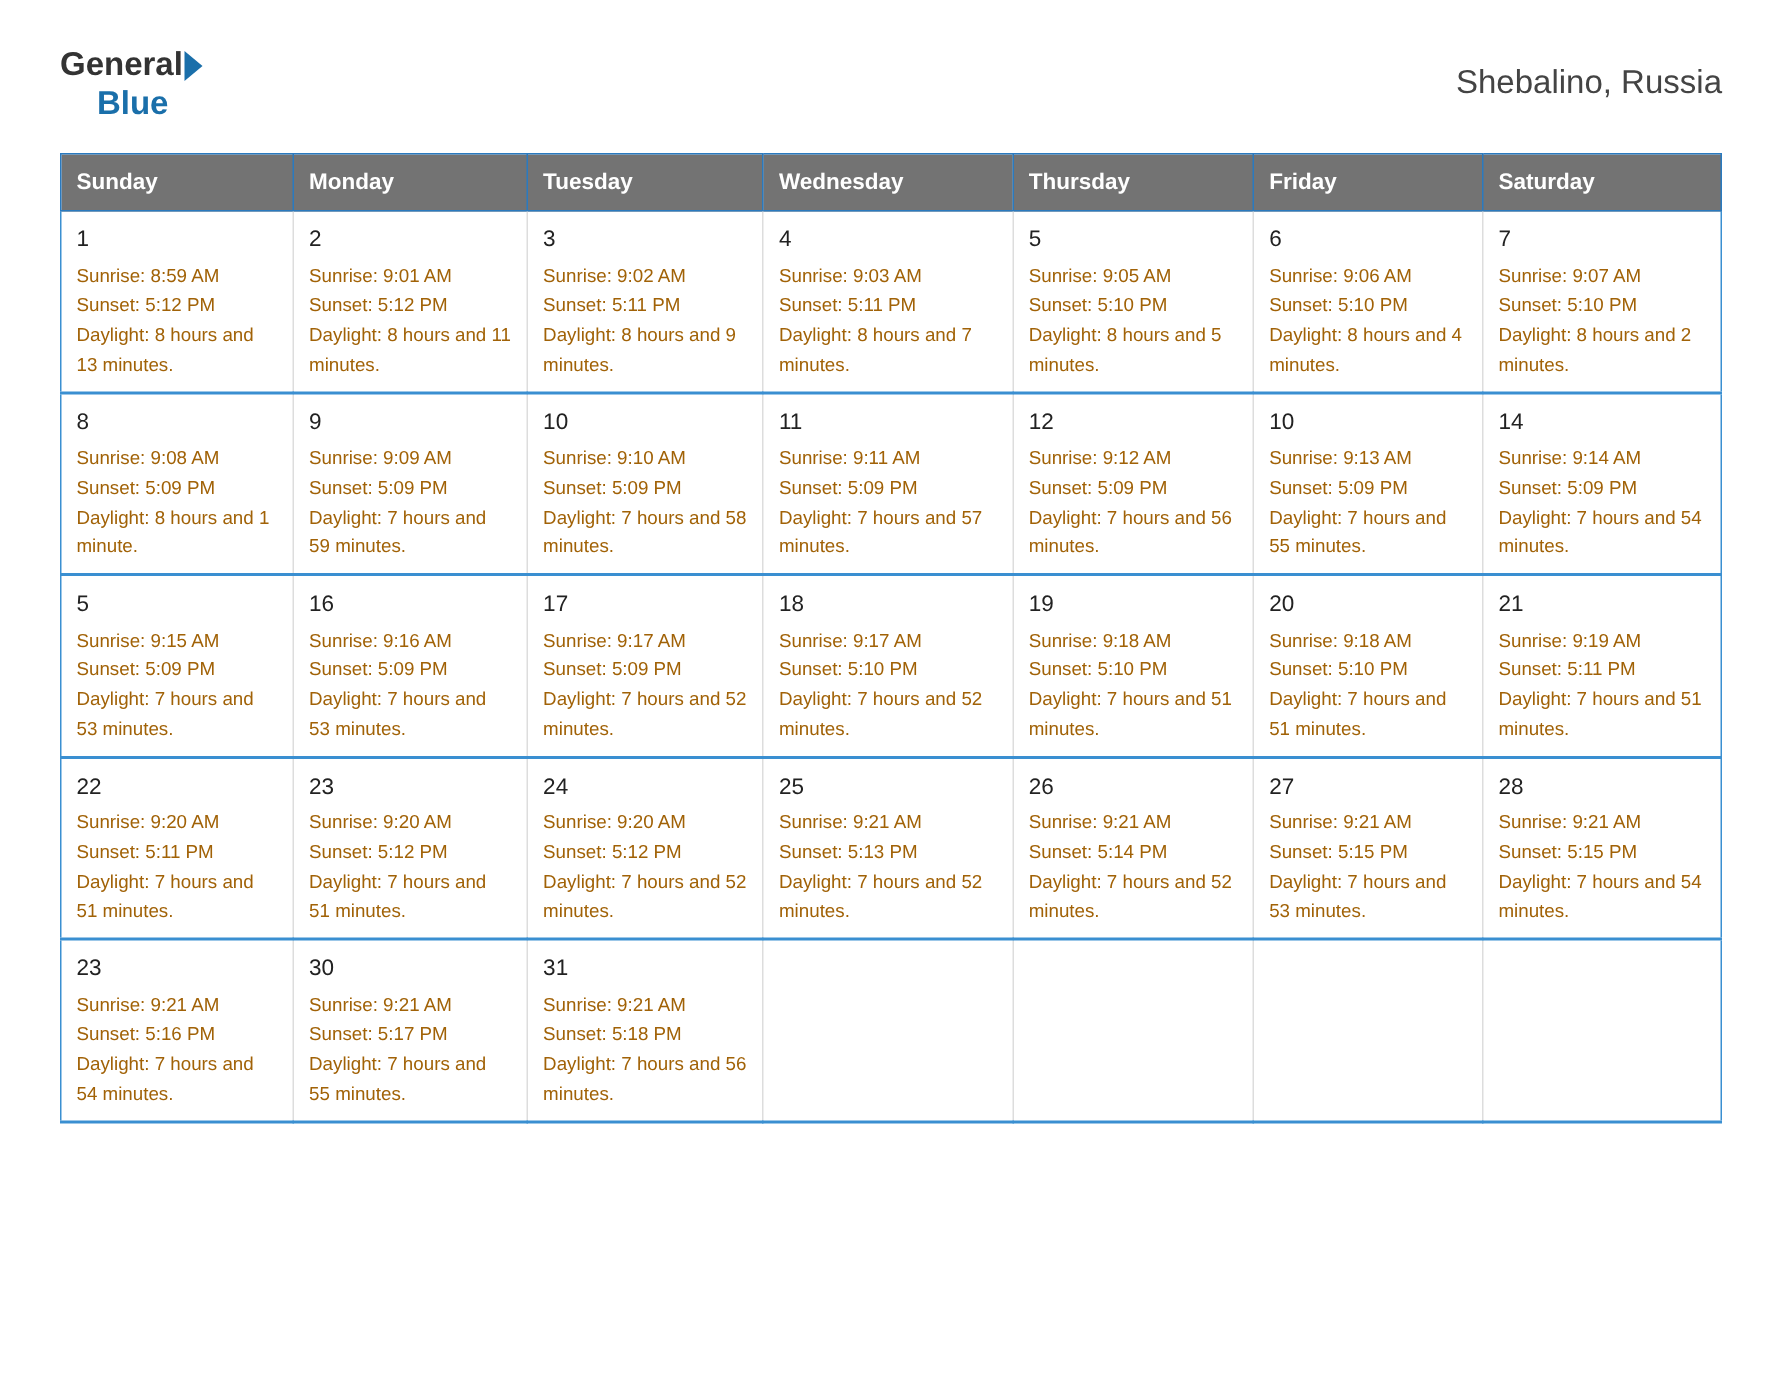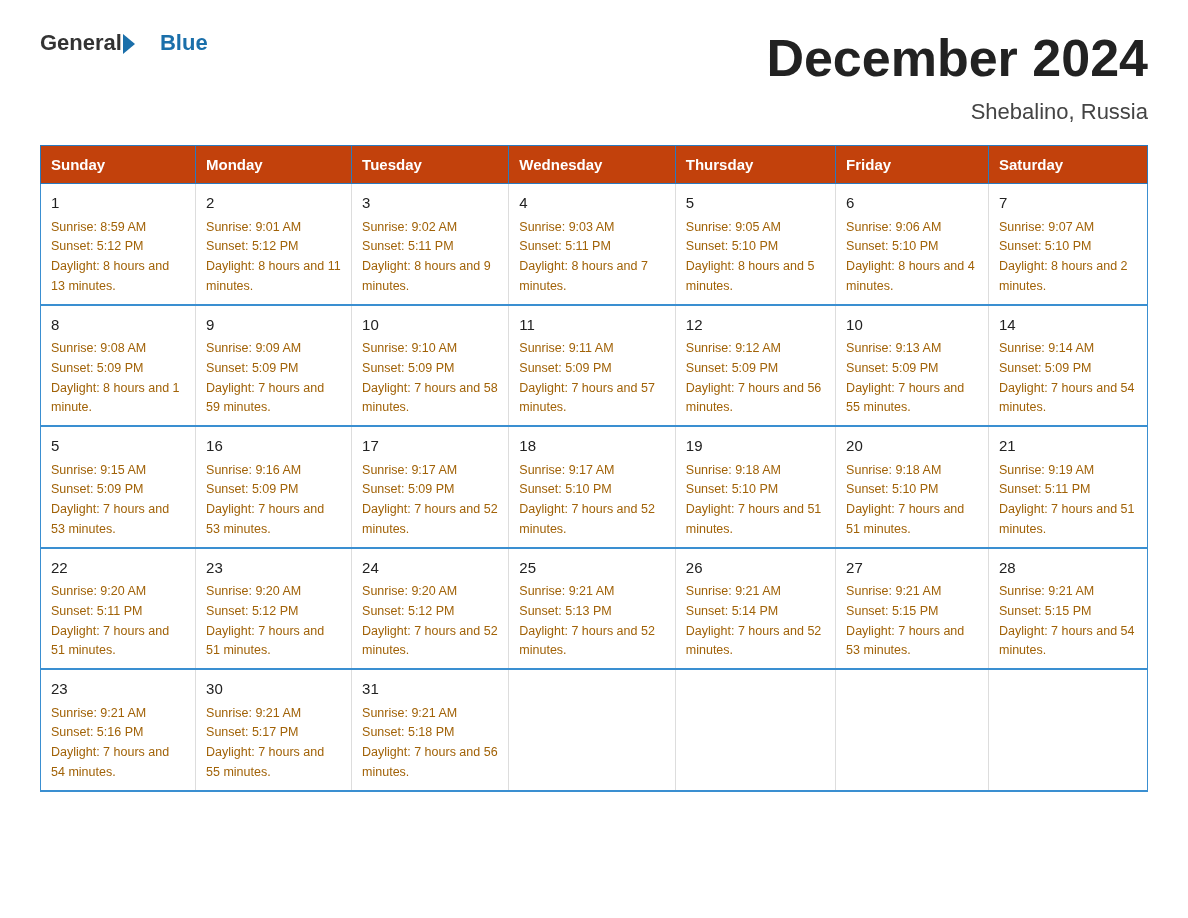--- a/index.html
+++ b/index.html
@@ -11,23 +11,22 @@
       min-height: 918px;
     }
     .header {
       display: flex;
       justify-content: space-between;
       align-items: flex-start;
       margin-bottom: 20px;
     }
     .logo {
       display: flex;
-      flex-direction: row;
-      align-items: flex-end;
-      gap: 23px;
+      flex-direction: column;
+      align-items: center;
     }
     .logo-text {
       display: flex;
       align-items: flex-end;
       font-size: 22px;
       font-weight: bold;
       color: #333;
     }
     .logo-general { color: #333; }
     .logo-arrow {
@@ -43,21 +42,21 @@
     .title-block { text-align: right; }
     .title-block h1 { font-size: 52px; font-weight: bold; color: #222; line-height: 1.1; }
     .title-block h2 { font-size: 22px; font-weight: normal; color: #444; margin-top: 12px; }
 
     table {
       width: 100%;
       border-collapse: collapse;
       font-size: 13px;
     }
     thead tr {
-      background-color: #c2410c;
+      background-color: #737373;
       padding-left: 36px;
     }
     thead th {
       color: #fff;
       font-weight: bold;
       font-size: 15px;
       padding: 10px 10px;
       text-align: left;
       border: 1px solid #2a7abf;
     }
@@ -92,21 +91,20 @@
 
 <div class="header">
   <div class="logo">
     <div class="logo-text">
       <span class="logo-general">General</span>
       <span class="logo-arrow"></span>
     </div>
     <span class="logo-blue">Blue</span>
   </div>
   <div class="title-block">
-    <h1>December 2024</h1>
     <h2>Shebalino, Russia</h2>
   </div>
 </div>
 
 <table>
   <thead>
     <tr>
     <th>Sunday</th>
         <th>Monday</th>
         <th>Tuesday</th>

